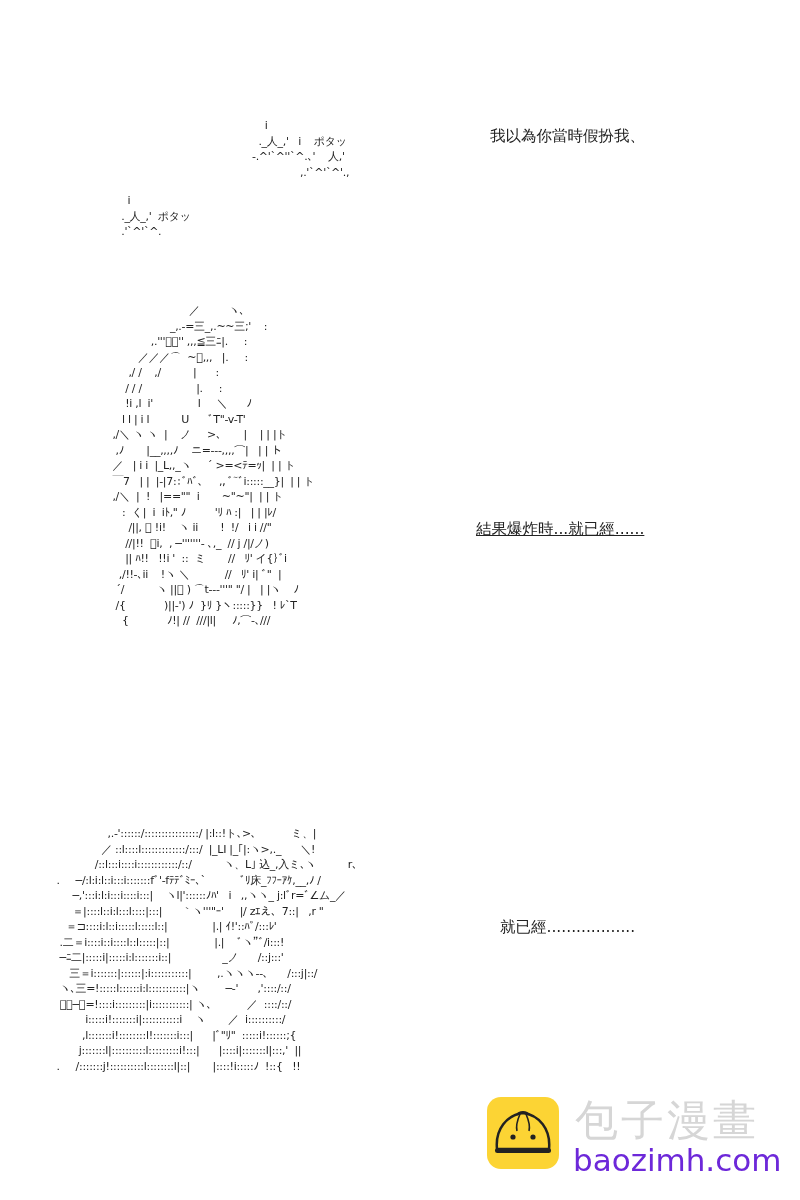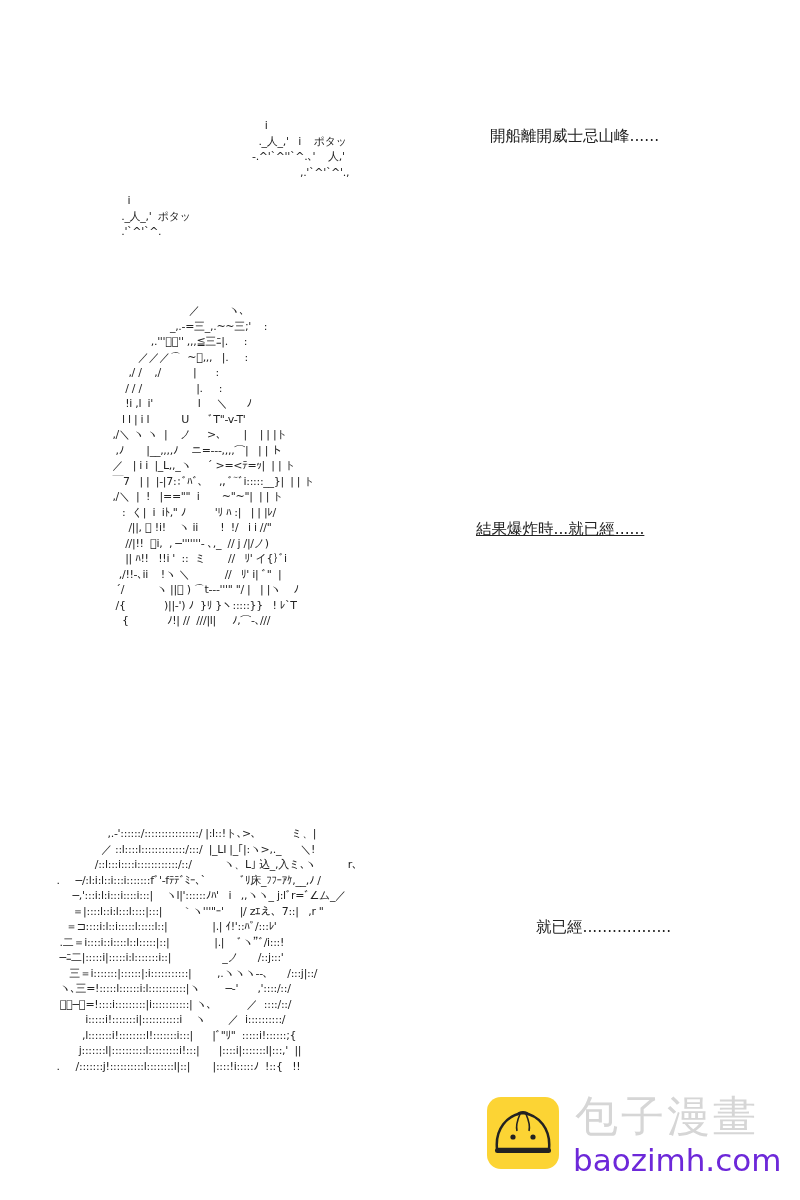--- a/index.html
+++ b/index.html
@@ -8,40 +8,40 @@
   .aa { position: absolute; white-space: pre; font-family: "DejaVu Sans", sans-serif;
         font-size: 11px; line-height: 15.5px; color: #222; letter-spacing: -0.3px; }
   .aa .line { display: block; height: 15.5px; }
   .caption { position: absolute; font-family: "DejaVu Sans", sans-serif; font-size: 15.5px;
              line-height: 23px; color: #222; white-space: nowrap; }
   .caption .cline { display: block; }
   .watermark { position: absolute; left: 487px; top: 1095px; width: 290px; height: 80px; }
   .wm-logo { position: absolute; left: 0; top: 2px; width: 72px; height: 72px; border-radius: 14px;
              background: #fcd434; }
   .wm-cn { position: absolute; left: 88px; top: 0; font-size: 43px; line-height: 50px; color: #d6d6d6;
-           letter-spacing: 3px; font-family: Liberation Mono, monospace; }
+           letter-spacing: 3px; font-family: Liberation Sans, sans-serif; }
   .wm-url { position: absolute; left: 86px; top: 48px; font-size: 31px; line-height: 34px; color: #6d28d9;
             font-family: "DejaVu Sans", sans-serif; }
 </style>
 </head>
 <body>
 
 <div class="aa" style="left: 252px; top: 118px;"><span class="line">    i</span><span class="line">  ._人_,'   i    ポタッ</span><span class="line">-.^'`^''`^.､'    人,'</span><span class="line">               ,.'`^'`^'.,</span></div>
 <div class="aa" style="left: 118px; top: 193px;"><span class="line">   i</span><span class="line"> ._人_,'  ポタッ</span><span class="line"> .'`^'`^.</span></div>
 <div class="caption" style="left: 490px; top: 125px;">
-    <span class="cline">開船離開威士忌山峰......</span>
+    <span class="cline">我以為你當時假扮我、</span>
   </div>
 
 <div class="aa" style="left: 106px; top: 303px;"><span class="line">                          ／         ヽ､</span><span class="line">                    _,.-=三_,.~~三;'    :     </span><span class="line">              ,.'''ﾞ⌒'' ,,,≦三ﾆ|.     :</span><span class="line">          ／／／⌒  ~ﾞ,,,   |.     :</span><span class="line">       ,/ /    ,/          |      :</span><span class="line">      / / /                 |.     :</span><span class="line">      !i ,l  i'              l     ＼      ﾉ</span><span class="line">     l l | i l          U      ﾞT"-v-T'</span><span class="line">  ,/＼ ヽ ヽ  |    ノ     &gt;､       |    | | |ト</span><span class="line">   ,ﾉ       |__,,,,ﾉ    ニ=---,,,,⌒|   | | ト</span><span class="line">  ／   | i i  |_L,,_ヽ     ´ &gt;=&lt;ﾃ=ｯ|  | | ト</span><span class="line">  ￣7   | |  |-|7::ﾞﾊﾞ､     ,,ﾞ~ﾞi:::::__}|  | | ト</span><span class="line">  ,/＼  |  !   |==""  i       ~"~"|  | | ト</span><span class="line">     :  く|  i  iﾄ," ﾉ         'ﾘ ﾊ :|   | | |ﾚ/</span><span class="line">       /||, ﾞ !i!    ヽ ii       !  !/   i i //"</span><span class="line">      //|!!  ﾞi,  , ─'''''''- ､,_  // j /|/ノ)</span><span class="line">      || ﾊ!!   !!i '  ::  ミ       //   ﾘ' イ{}ﾞi</span><span class="line">    ,/!!-､ii    !ヽ ＼           //   ﾘ' i| ﾞ"  |</span><span class="line">   ´/          ヽ ||ﾞ ) ⌒t---'''" "/ |   | |ヽ    ﾉ</span><span class="line">   /{            )||-') ﾉ  }ﾘ }ヽ:::::}}   ! ﾚ`T</span><span class="line">     {            ﾉ!| //  ///|l|     ﾉ,⌒-､///</span></div>
 <div class="caption" style="left: 476px; top: 518px; text-decoration: underline;">
     <span class="cline">結果爆炸時...就已經......</span>
   </div>
 
 <div class="aa" style="left: 50px; top: 826px;"><span class="line">                  ,.-'::::::/::::::::::::::::/ |:l::!ト､&gt;､           ミ、|</span><span class="line">                ／ ::l::::l:::::::::::::/:::/  |_LI |_｢|:ヽ&gt;,._      ＼!</span><span class="line">              /::l:::i::::i::::::::::::/::/          ヽ、L｣ 込_,入ミ､ヽ          r､</span><span class="line">  .     ─/:l:i:l::i:::i:::::::fﾞ'-fﾃﾃﾞﾐｰ､`          ﾞﾘ床_ﾌﾌｰｱｹ,__,ﾉ /</span><span class="line">       ─,':::i:l:i:::i::::i:::|    ヽl|'::::::ﾉﾊ'   i   ,,ヽヽ_ j:lﾞr=ﾞ∠ム_／</span><span class="line">       ＝|::::l::i:l:::l::::|:::|      ｀ヽ'''"ｰ'     |/ zｴえ、7::|   ,r "</span><span class="line">     ＝⊐::::i:l::i:::::l:::::l::|              |.| ｲ!'::ﾊﾟ/:::ﾚ'</span><span class="line">   .二＝i::::i::i::::l::l:::::|::|              |.|    ﾞヽ"ﾞ/i:::!</span><span class="line">   ─ﾆ二|:::::i|:::::i:l:::::::i::|                _ノ      /::j:::'</span><span class="line">      三＝i:::::::|::::::|:i:::::::::::|        ,.ヽヽヽ--､      /:::j|::/</span><span class="line">   ヽ､三=!:::::l::::::i:l:::::::::::|ヽ        ─-'      ,'::::/::/</span><span class="line">   ﾞ､─ﾞ=!::::i:::::::::|i:::::::::::| ヽ､           ／  ::::/::/</span><span class="line">           i:::::i!:::::::i|:::::::::::i    ヽ       ／  i::::::::::/</span><span class="line">          ,l:::::::i!::::::::l!:::::::i:::|      |ﾞ"ﾘ"  :::::i!::::::;{</span><span class="line">         j:::::::l|::::::::::l:::::::::i!:::|      |::::i|:::::::l|:::,'  ||</span><span class="line">  .     /:::::::j!::::::::::l::::::::l|::|       |::::!i:::::ﾉ  !::{   !!</span></div>
-<div class="caption" style="left: 500px; top: 916px; margin-left: 36px;">
+<div class="caption" style="left: 500px; top: 916px;">
     <span class="cline">就已經..................</span>
   </div>
 
 <div class="watermark">
   <div class="wm-logo">
     <svg width="72" height="72" viewBox="0 0 72 72">
       <path d="M10 52 C8 32 20 18 36 16 C52 18 64 32 62 52 Z" fill="#fcd434" stroke="#222" stroke-width="2.5"></path>
       <path d="M30 18 C32 14 40 14 42 18" fill="none" stroke="#222" stroke-width="2"></path>
       <path d="M33 17 C30 24 29 30 30 34" fill="none" stroke="#222" stroke-width="1.6"></path>
       <path d="M39 17 C42 24 43 30 42 34" fill="none" stroke="#222" stroke-width="1.6"></path>

